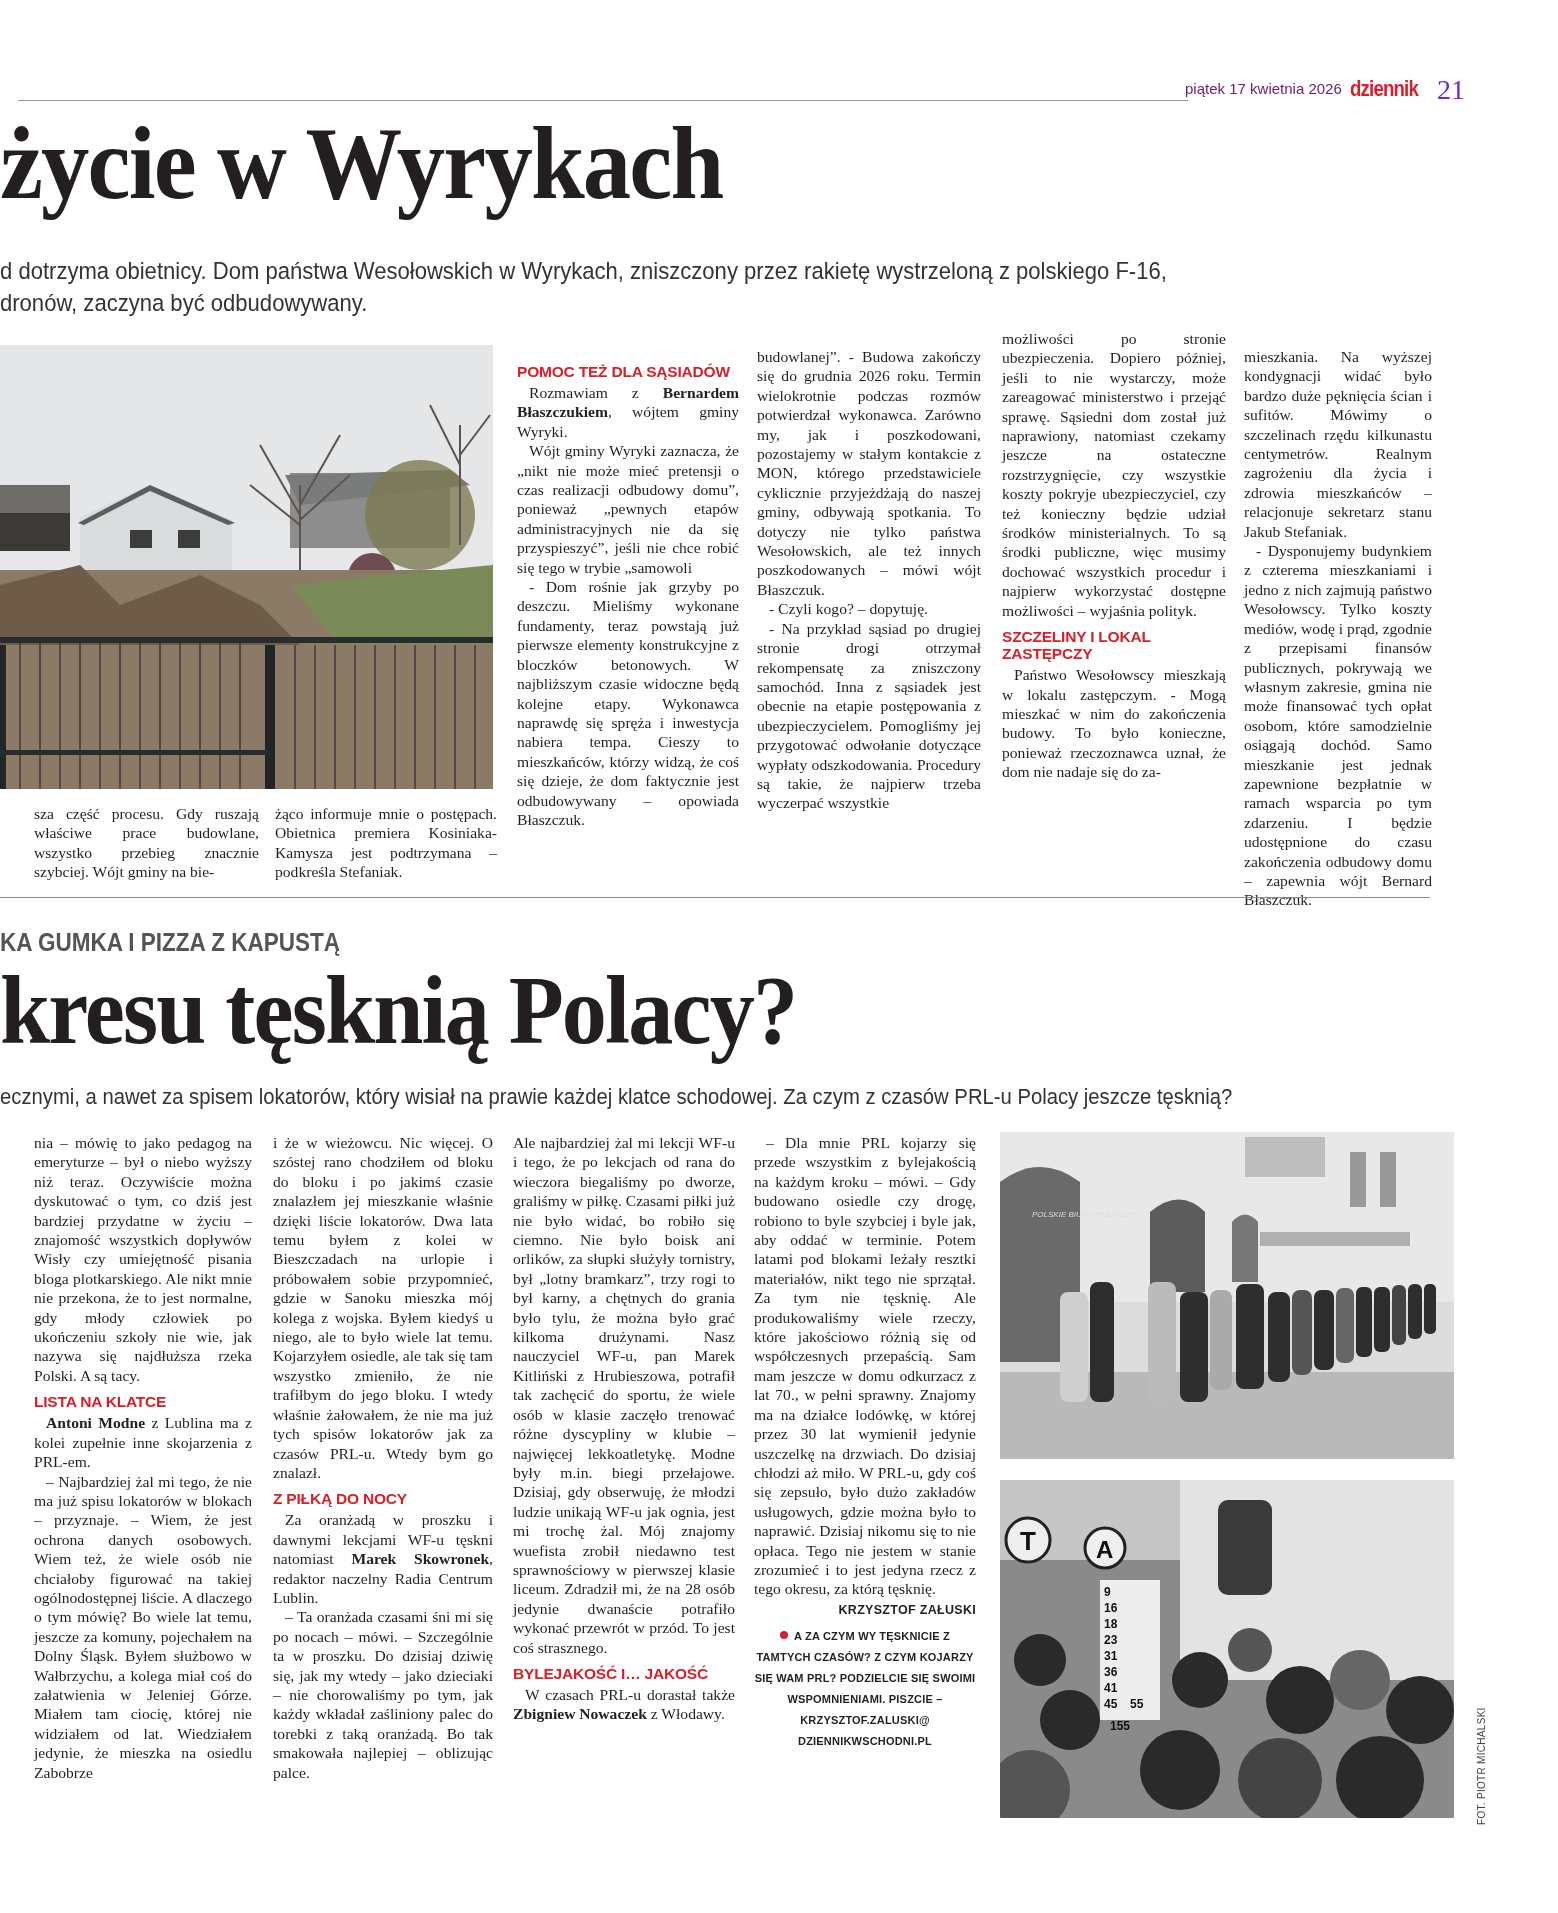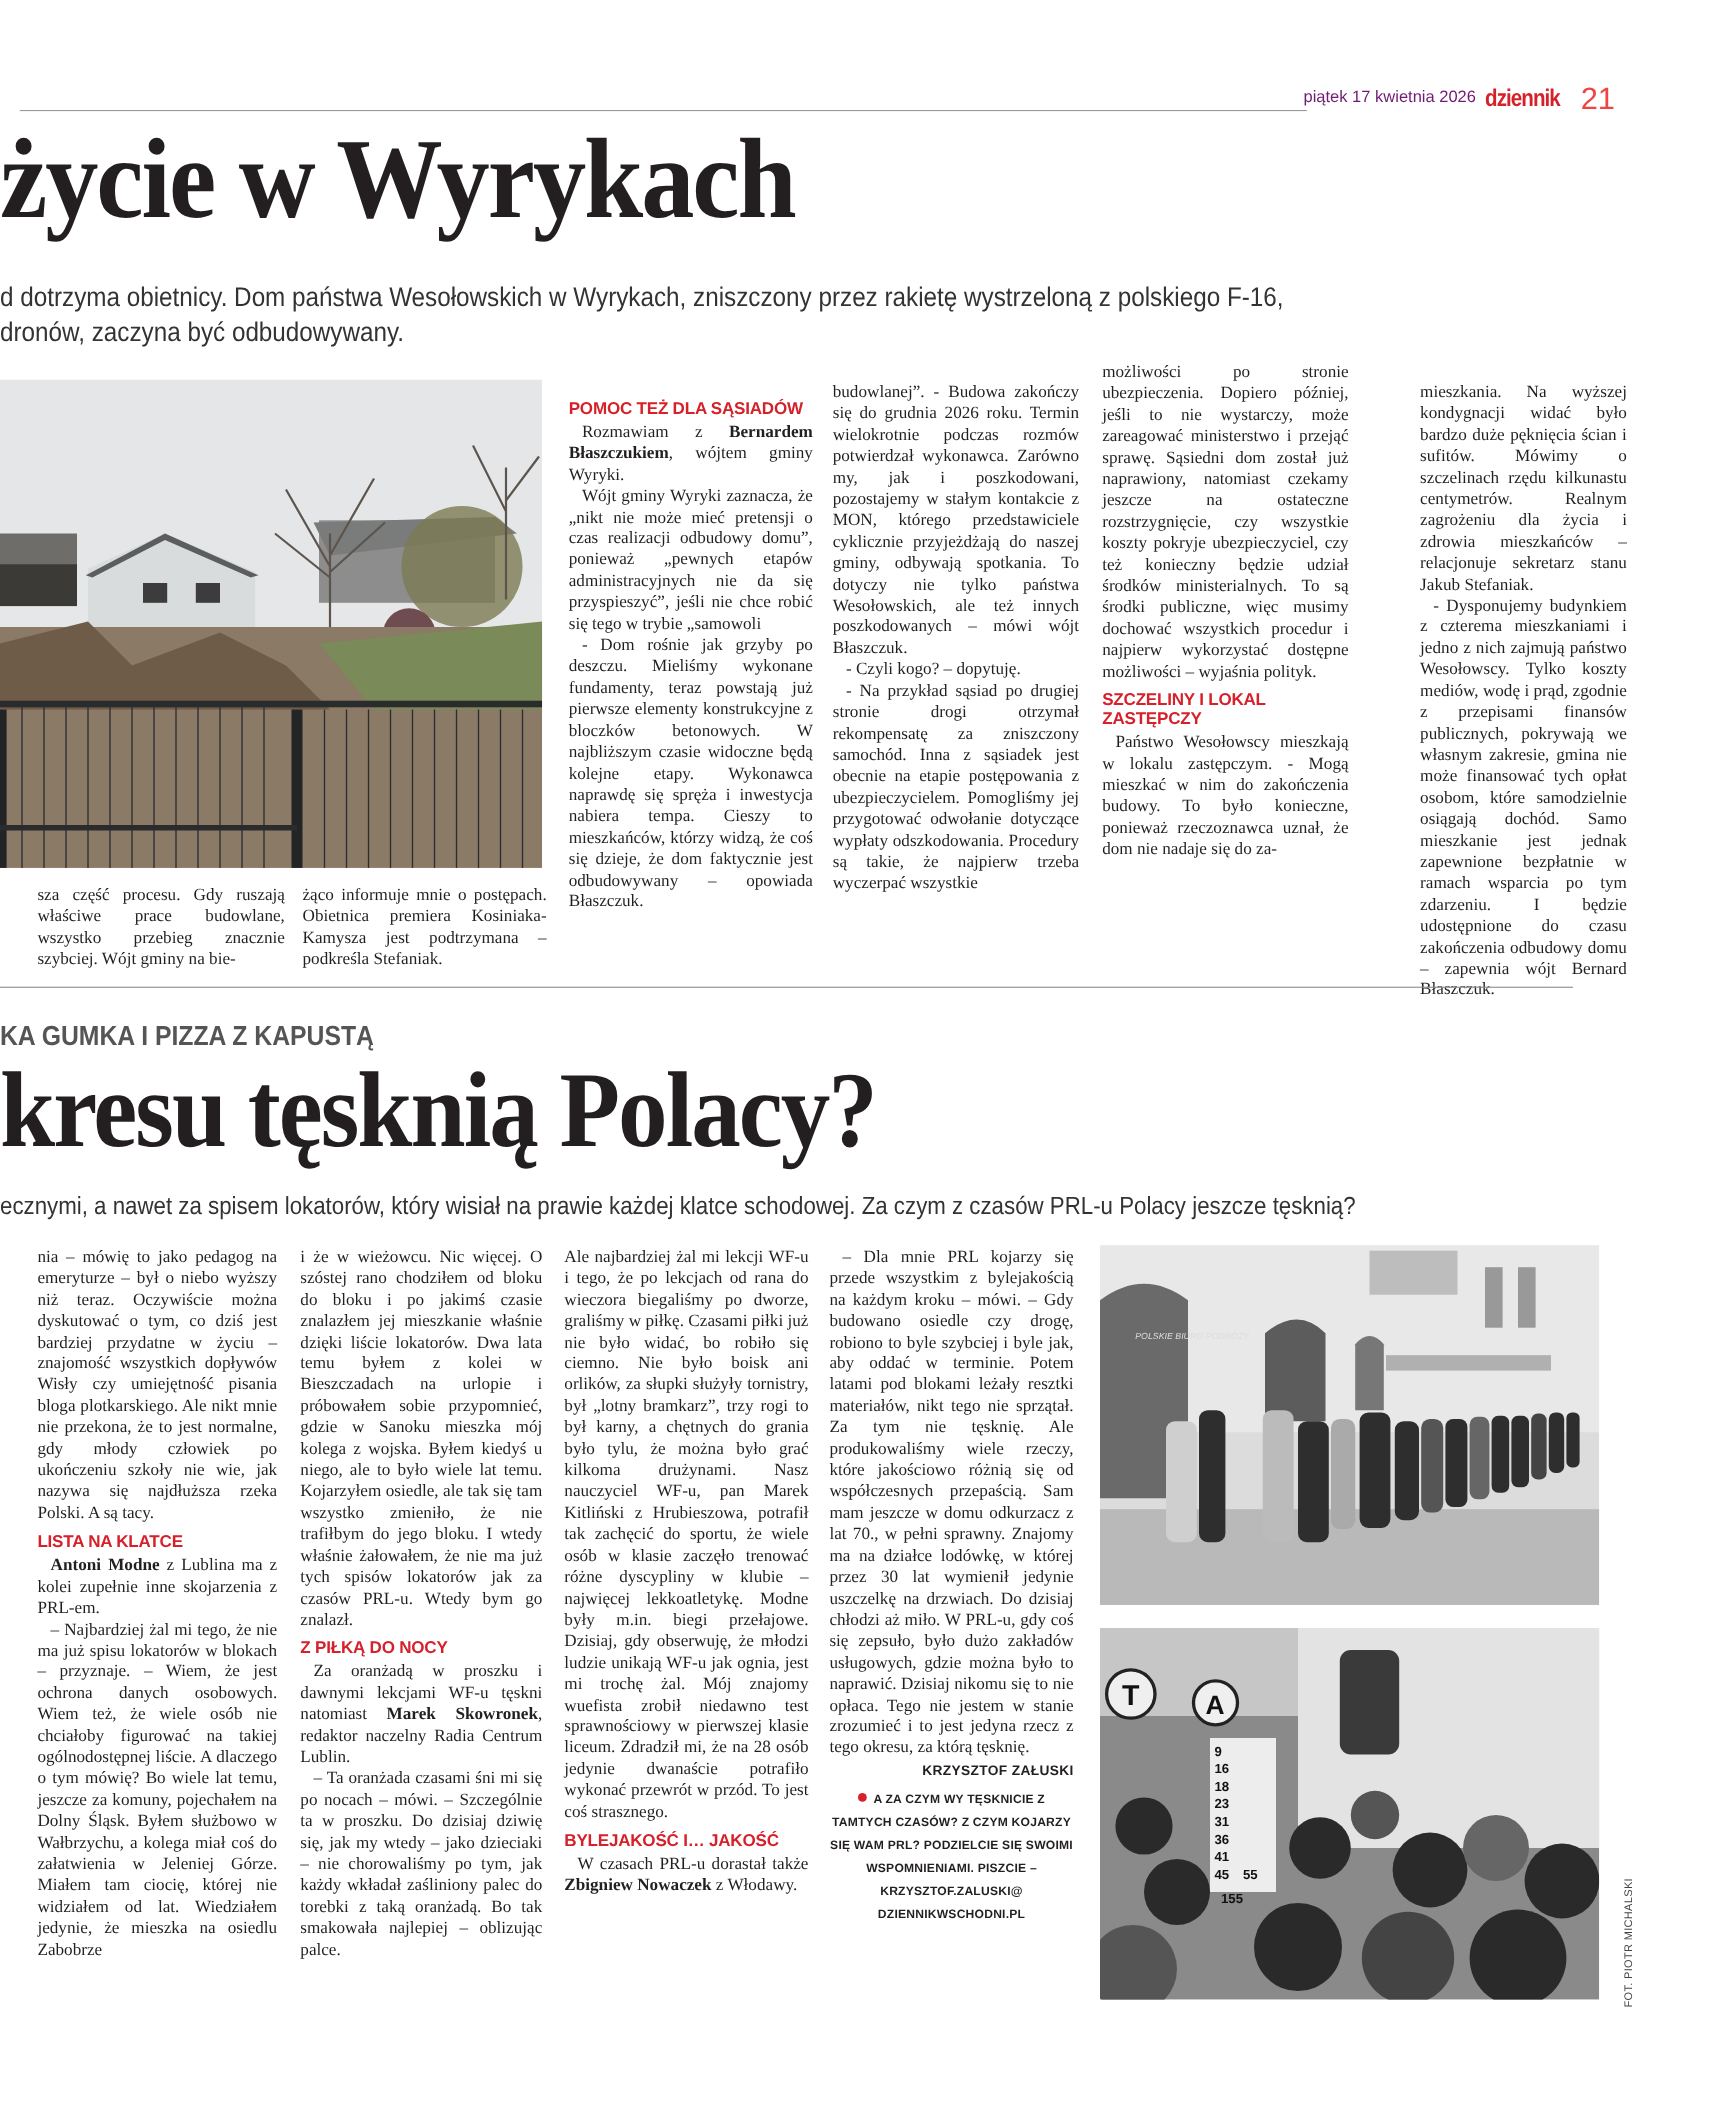--- a/index.html
+++ b/index.html
@@ -5,21 +5,21 @@
   * { margin:0; padding:0; box-sizing:border-box; }
   html, body { width:1558px; height:1913px; background:#ffffff; overflow:hidden; }
   body { position:relative; font-family:"DejaVu Serif", serif; color:#231f20; }
 
   .abs { position:absolute; }
 
   
   .rule-top { left:18px; top:100px; width:1170px; height:1px; background:#9a9a9a; }
   .date { left:1185px; top:80px; font-family:"Liberation Sans", sans-serif; font-size:15px; color:#701a75; white-space:nowrap; }
   .brand { left:1350px; top:76px; font-family:"Liberation Sans", sans-serif; font-weight:bold; font-size:22px; color:#d6202a; letter-spacing:-1px; transform:scaleX(0.85); transform-origin:left; }
-  .pagenum { left:1437px; top:74px; font-family:Liberation Sans, sans-serif; font-size:28px; color:#ef4444; }
+  .pagenum { left:1437px; top:74px; font-family:Liberation Serif, serif; font-size:28px; color:#6d28d9; }
 
   .head1 { left:0; top:108px; font-family:"Liberation Serif", serif; font-weight:bold; font-size:104px; line-height:110px; letter-spacing:-2px; white-space:nowrap; transform:scaleX(0.93); transform-origin:left; color:#231f20; }
   .lead1 { left:0; top:255px; width:1400px; font-family:"Liberation Sans", sans-serif; font-size:24.5px; line-height:32px; color:#333; transform:scaleX(0.9); transform-origin:left; }
 
   
   .photo { overflow:hidden; }
   .photo svg { display:block; width:100%; height:100%; }
 
   
   .col { font-family:"Liberation Serif", serif; font-size:15.6px; line-height:19.4px; text-align:justify; color:#231f20; hyphens:manual; }
@@ -130,21 +130,21 @@
   <p>- Czyli kogo? – dopytuję.</p>
   <p>- Na przykład sąsiad po drugiej stronie drogi otrzymał rekompensatę za zniszczony samochód. Inna z sąsiadek jest obecnie na etapie postępowania z ubezpieczycielem. Pomogliśmy jej przygotować odwołanie dotyczące wypłaty odszkodowania. Procedury są takie, że najpierw trzeba wyczerpać wszystkie</p>
 </div>
 
 <div class="abs col" style="left:1002px;top:329px;width:224px;">
   <p class="noind">możliwości po stronie ubezpieczenia. Dopiero później, jeśli to nie wystarczy, może zareagować ministerstwo i przejąć sprawę. Sąsiedni dom został już naprawiony, natomiast czekamy jeszcze na ostateczne rozstrzygnięcie, czy wszystkie koszty pokryje ubezpieczyciel, czy też konieczny będzie udział środków ministerialnych. To są środki publiczne, więc musimy dochować wszystkich procedur i najpierw wykorzystać dostępne możliwości – wyjaśnia polityk.</p>
   <div class="sub">SZCZELINY I LOKAL ZASTĘPCZY</div>
   <p>Państwo Wesołowscy mieszkają w lokalu zastępczym. - Mogą mieszkać w nim do zakończenia budowy. To było konieczne, ponieważ rzeczoznawca uznał, że dom nie nadaje się do za-</p>
 </div>
 
-<div class="abs col" style="left:1244px;top:347px;width:188px;margin-left:47px;">
+<div class="abs col" style="left:1244px;top:347px;width:188px;">
   <p class="noind">mieszkania. Na wyższej kondygnacji widać było bardzo duże pęknięcia ścian i sufitów. Mówimy o szczelinach rzędu kilkunastu centymetrów. Realnym zagrożeniu dla życia i zdrowia mieszkańców – relacjonuje sekretarz stanu Jakub Stefaniak.</p>
   <p>- Dysponujemy budynkiem z czterema mieszkaniami i jedno z nich zajmują państwo Wesołowscy. Tylko koszty mediów, wodę i prąd, zgodnie z przepisami finansów publicznych, pokrywają we własnym zakresie, gmina nie może finansować tych opłat osobom, które samodzielnie osiągają dochód. Samo mieszkanie jest jednak zapewnione bezpłatnie w ramach wsparcia po tym zdarzeniu. I będzie udostępnione do czasu zakończenia odbudowy domu – zapewnia wójt Bernard Błaszczuk.</p>
 </div>
 
 <div class="abs rule-mid"></div>
 
 <div class="abs kicker">KA GUMKA I PIZZA Z KAPUSTĄ</div>
 <div class="abs head2">kresu tęsknią Polacy?</div>
 <div class="abs lead2">ecznymi, a nawet za spisem lokatorów, który wisiał na prawie każdej klatce schodowej. Za czym z czasów PRL-u Polacy jeszcze tęsknią?</div>
 

